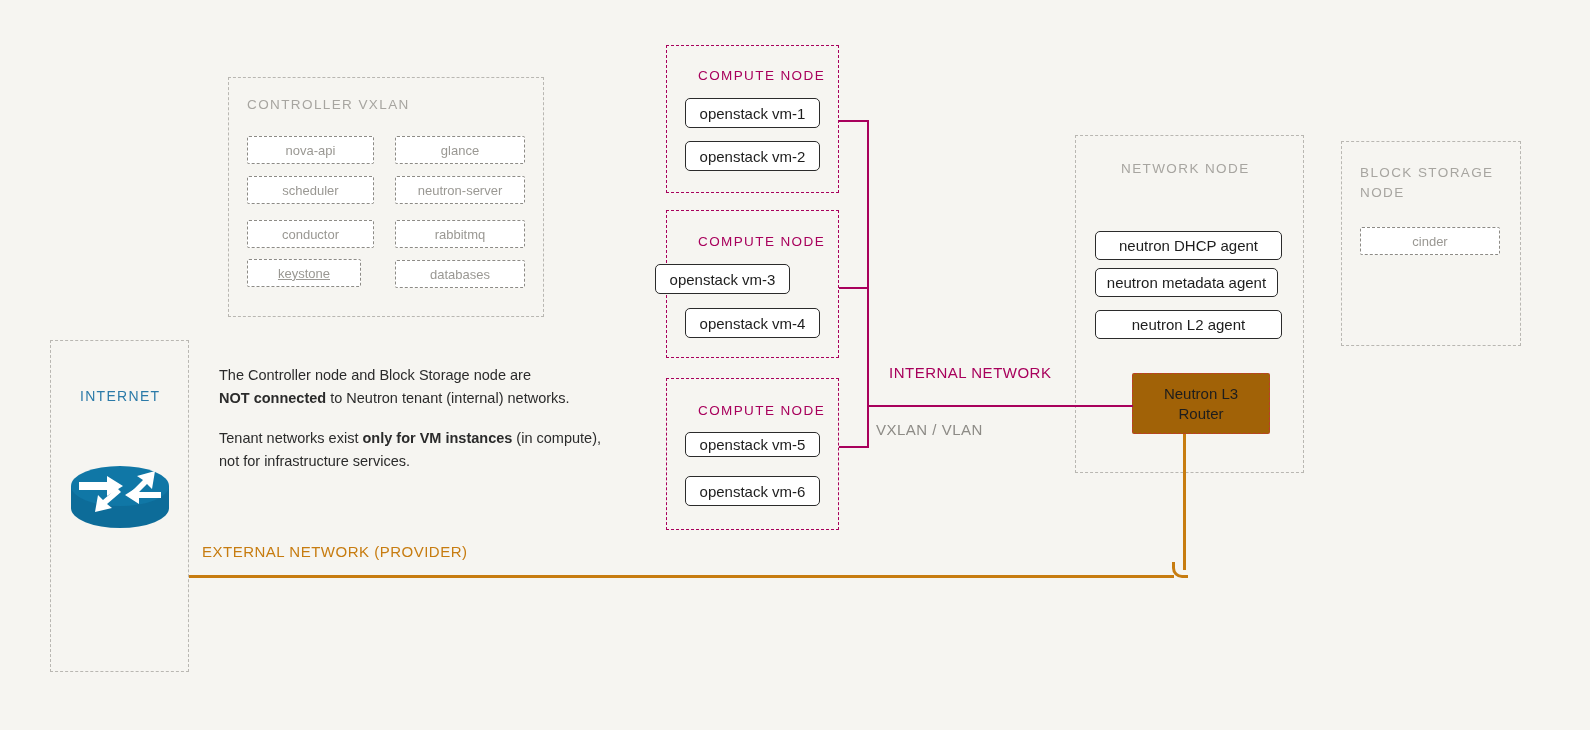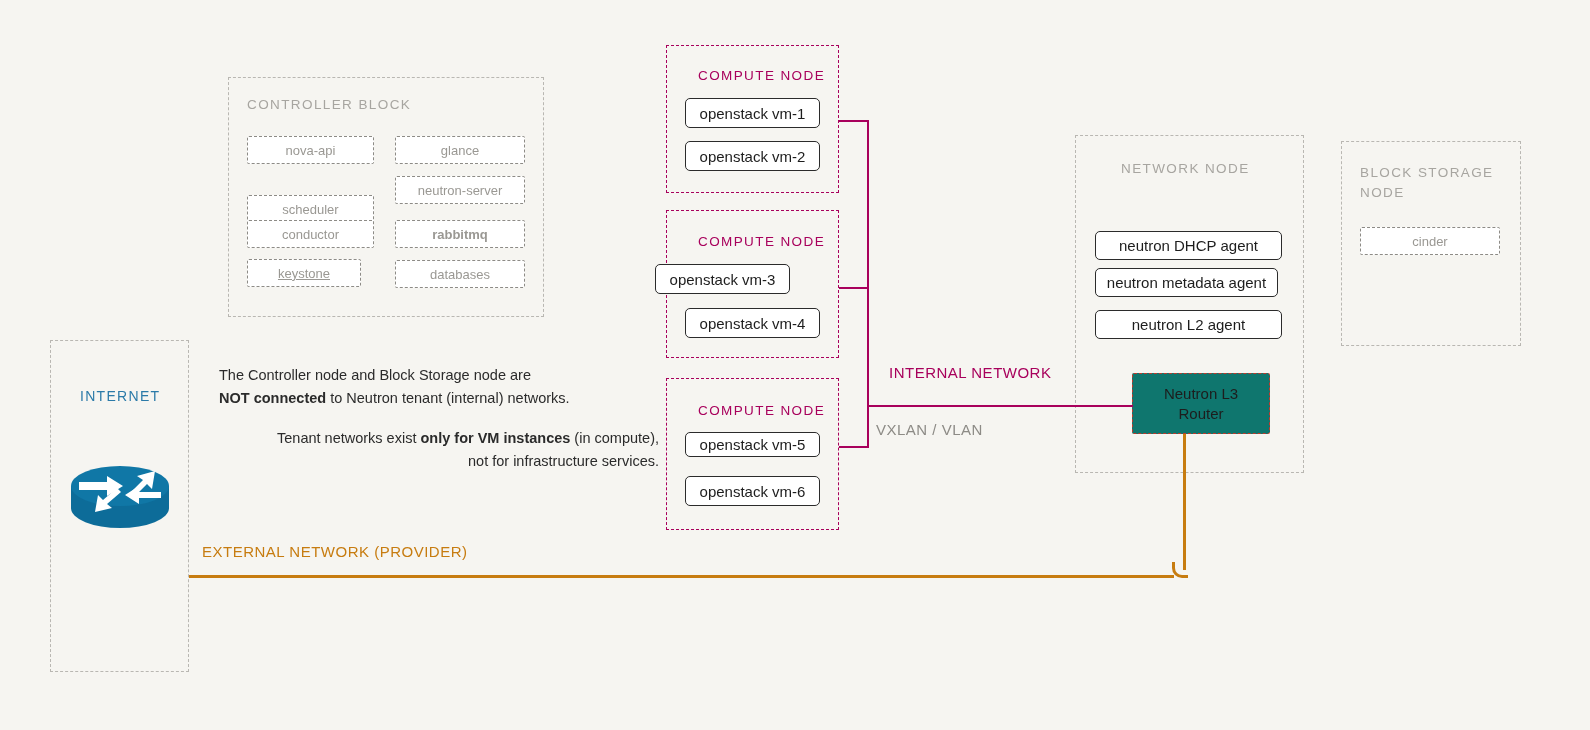--- a/index.html
+++ b/index.html
@@ -57,21 +57,21 @@
     background: #ffffff;
     color: #1d1d1d;
     font-size: 15px;
     display: flex;
     align-items: center;
     justify-content: center;
     border-radius: 5px;
   }
   .router-box {
     border: 1.4px dashed #c0392b;
-    background: #0f766e;
+    background: #a16207;
     color: #1d1d1d;
     font-size: 15px;
     display: flex;
     align-items: center;
     justify-content: center;
     text-align: center;
     line-height: 1.3;
     border-radius: 2px;
     white-space: pre-line;
   }
@@ -125,30 +125,30 @@
         <path d="M60 36 L74 22 L68 18 L86 13 L83 31 L78 26 L64 40 Z"></path>
 
         <path d="M92 34 L70 34 L70 28 L56 37 L70 46 L70 40 L92 40 Z"></path>
 
         <path d="M52 34 L38 46 L43 50 L26 54 L29 37 L34 42 L48 30 Z"></path>
       </g>
     </svg>
   </div>
 
   <div class="abs group-gray" style="left:228px; top:77px; width:316px; height:240px;"></div>
-  <div class="group-title" style="left:247px; top:95px;">CONTROLLER  BLOCK</div>
+  <div class="group-title" style="left:247px; top:95px;">CONTROLLER  VXLAN</div>
 
   <div class="abs chip-dashed" style="left:247px; top:136px; width:127px; height:28px;">nova-api</div>
   <div class="abs chip-dashed" style="left:395px; top:136px; width:130px; height:28px;">glance</div>
 
-  <div class="abs chip-dashed" style="left:247px; top:176px; width:127px; height:28px;margin-top:19px;">scheduler</div>
+  <div class="abs chip-dashed" style="left:247px; top:176px; width:127px; height:28px;">scheduler</div>
   <div class="abs chip-dashed" style="left:395px; top:176px; width:130px; height:28px;">neutron-server</div>
 
   <div class="abs chip-dashed" style="left:247px; top:220px; width:127px; height:28px;">conductor</div>
-  <div class="abs chip-dashed" style="left:395px; top:220px; width:130px; height:28px;font-weight:bold;">rabbitmq</div>
+  <div class="abs chip-dashed" style="left:395px; top:220px; width:130px; height:28px;">rabbitmq</div>
 
   <div class="abs chip-dashed" style="left:247px; top:259px; width:114px; height:28px;text-decoration:underline;">keystone</div>
   <div class="abs chip-dashed" style="left:395px; top:260px; width:130px; height:28px;">databases</div>
 
   <div class="abs group-magenta" style="left:666px; top:45px; width:173px; height:148px;"></div>
   <div class="group-title magenta" style="left:698px; top:66px;">COMPUTE  NODE</div>
   <div class="abs chip-solid" style="left:685px; top:98px; width:135px; height:30px;">openstack vm-1</div>
   <div class="abs chip-solid" style="left:685px; top:141px; width:135px; height:30px;">openstack vm-2</div>
 
   <div class="abs group-magenta" style="left:666px; top:210px; width:173px; height:148px;"></div>
@@ -197,16 +197,16 @@
               border-left:3px solid #c77c10; border-bottom:3px solid #c77c10;
               border-bottom-left-radius:10px;"></div>
 
   <div class="abs line-orange" style="left:189px; top:575px; width:985px; height:3px;"></div>
 
   <div class="net-label external" style="left:202px; top:543px;">EXTERNAL NETWORK (PROVIDER)</div>
 
   <div class="annotation" style="left:219px; top:364px; width:430px;"><span>The Controller node and Block Storage node are
 </span><b>NOT connected</b><span> to Neutron tenant (internal) networks.</span></div>
 
-  <div class="annotation" style="left:219px; top:427px; width:440px;text-align:right;"><span>Tenant networks exist </span><b>only for VM instances</b><span> (in compute),
+  <div class="annotation" style="left:219px; top:427px; width:440px;"><span>Tenant networks exist </span><b>only for VM instances</b><span> (in compute),
 not for infrastructure services.</span></div>
 
 </div>
 
 </body></html>

